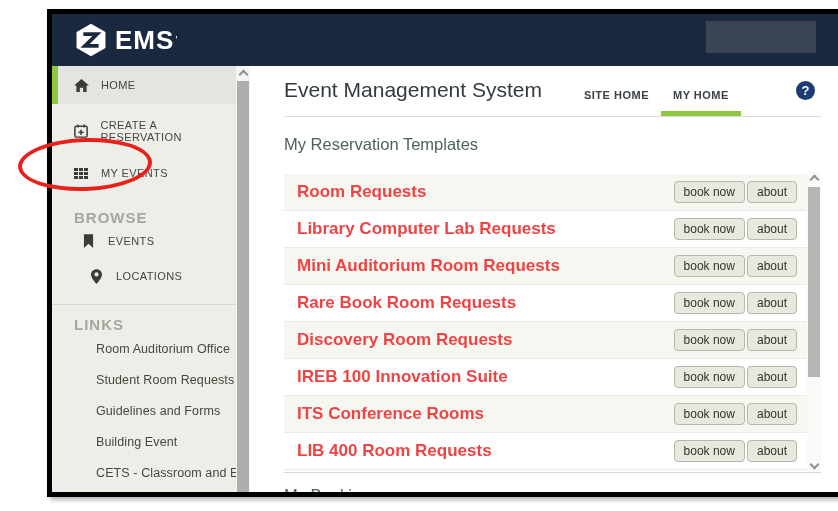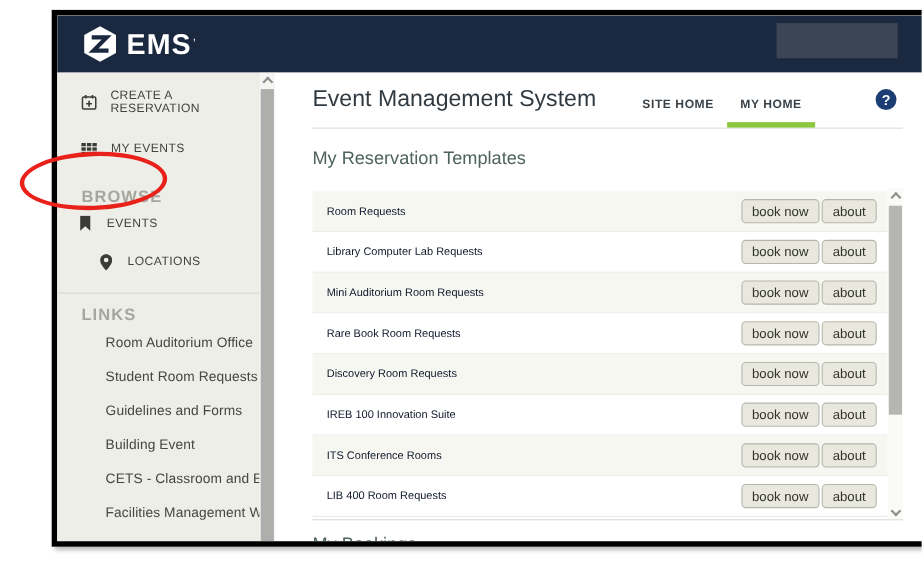--- a/index.html
+++ b/index.html
@@ -34,21 +34,21 @@
   .chev.down { transform:rotate(225deg); margin-top:2px; }
 
   .side-content { position:absolute; left:0; right:14px; top:0; bottom:0; }
   .nav-item { display:flex; align-items:center; font-size:11px; letter-spacing:.4px; color:#45453f; cursor:pointer; }
   .nav-item .nicon { width:16px; margin-right:12px; display:flex; justify-content:center; }
   .nav-home { height:38px; background:#e5e5df; border-left:6px solid #8dc63f; padding-left:15px; }
   .nav-create { height:34px; margin-top:10px; padding-left:21px;align-items:center; }
   .nav-myevents { height:34px; margin-top:8px; padding-left:21px; }
   .section-label { font-size:15px; font-weight:bold; letter-spacing:1px; color:#a6a69e; margin-left:22px; }
   .lbl-browse { margin-top:19px; height:14px; }
-  .nav-events { height:30px; margin-top:3px; padding-left:17px;text-align:center; }
+  .nav-events { height:30px; margin-top:3px; padding-left:28px;text-align:center; }
   .nav-locations { height:32px; margin-top:4px; padding-left:36px; }
   .side-divider { border-top:1px solid #d8d8d2; margin-top:12px; }
   .lbl-links { margin-top:11px; height:14px; }
   .links-list { margin-top:4px; }
   .link-item { height:31px; line-height:31px; padding-left:44px; font-size:12.5px; letter-spacing:.1px; color:#47473f; white-space:nowrap; overflow:hidden; cursor:pointer; }
 
   
   .grid-icon { display:grid; grid-template-columns:repeat(3,4px); grid-template-rows:repeat(3,3px); gap:1px; }
   .grid-icon i { background:#3c3c36; }
 
@@ -60,21 +60,21 @@
   .tab { font-size:11px; font-weight:bold; letter-spacing:.5px; color:#3a4147; padding:0 12px 15px; cursor:pointer; white-space:nowrap; }
   .tab.active { padding-bottom:10px; border-bottom:5px solid #8dc63f; }
   .help-btn { position:absolute; right:26px; top:15px; width:19px; height:19px; border-radius:50%; background:#1c3c74; color:#fff; font-size:13px; font-weight:bold; display:flex; align-items:center; justify-content:center; cursor:pointer; }
 
   .section-heading { font-size:16.5px; color:#4d635c; line-height:20px; }
   .h-templates { margin-top:17px; }
   .panel { position:relative; width:537px; height:302px; margin-top:17px; padding:3px 14px 0 0; border-bottom:1px solid #d8d8d5; }
   .t-row { display:flex; align-items:center; height:37px; padding:0 10px 0 13px; border-bottom:1px solid #ebebe7; }
   .t-row:nth-child(odd) { background:#f7f7f2; }
   .t-row:nth-child(even) { background:#ffffff; }
-  .t-label { font-size:10px; color:#0f172a; }
+  .t-label { font-size:17px; color:#ef4444;font-weight:bold; }
   .t-actions { margin-left:auto; display:flex; gap:2px; }
   .btn { font-family:"Liberation Sans", sans-serif; font-size:12px; color:#33332e; background:#e8e8de; border:1px solid #b6b6ac; border-radius:4px; padding:3px 9px; cursor:pointer; white-space:nowrap; }
   .panel-scroll { position:absolute; right:0; top:0; bottom:0; width:14px; background:#fafaf8; }
   .panel-scroll .thumb { position:absolute; left:1px; right:1px; top:16px; height:190px; background:#b5b5b3; }
   .panel-scroll .chev-bottom { position:absolute; bottom:4px; left:0; right:0; }
   .h-bookings { margin-top:12px; }
 
   
   .annotation-ellipse {
     position:absolute; left:18px; top:138px; width:134px; height:53px;
@@ -100,20 +100,28 @@
         <span class="logo-mark">’</span>
       </div>
       <div class="redacted"></div>
     </div>
 
     <div class="body">
 
       <div class="sidebar">
         <div class="side-content">
 
+          <div class="nav-item nav-home">
+            <span class="nicon">
+              <svg width="15" height="13" viewBox="0 0 16 14">
+                  <path d="M8 0 L16 7 H13.5 V14 H9.8 V9.5 H6.2 V14 H2.5 V7 H0 Z" fill="#3c3c36"></path>
+                </svg>
+            </span>
+            <span>HOME</span>
+          </div>
 
           <div class="nav-item nav-create">
             <span class="nicon">
               <svg width="14" height="14" viewBox="0 0 16 16">
                 <rect x="1" y="2.5" width="14" height="12.5" rx="1.5" fill="none" stroke="#3c3c36" stroke-width="1.7"></rect>
                 <line x1="4.5" y1="0.5" x2="4.5" y2="4" stroke="#3c3c36" stroke-width="1.7"></line>
                 <line x1="11.5" y1="0.5" x2="11.5" y2="4" stroke="#3c3c36" stroke-width="1.7"></line>
                 <line x1="8" y1="6.5" x2="8" y2="12.5" stroke="#3c3c36" stroke-width="1.7"></line>
                 <line x1="5" y1="9.5" x2="11" y2="9.5" stroke="#3c3c36" stroke-width="1.7"></line>
               </svg>

